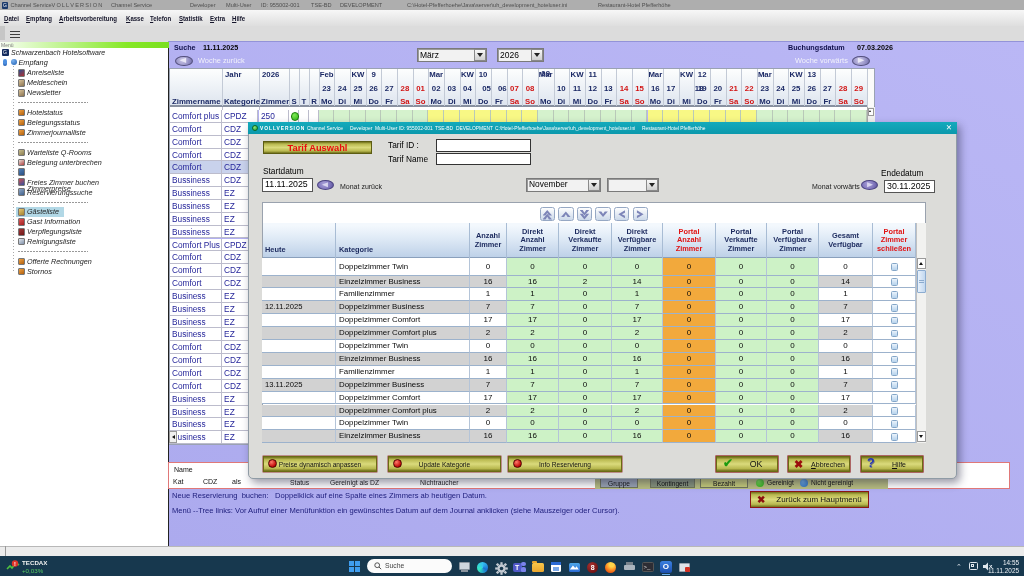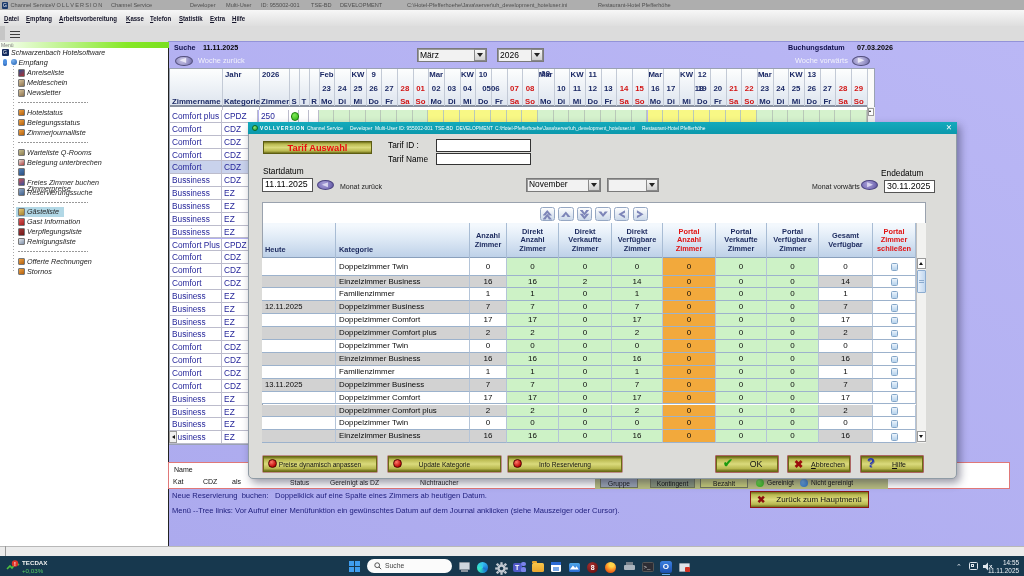--- a/index.html
+++ b/index.html
@@ -164,21 +164,21 @@
 <div style="position:absolute;left:428.4px;top:84px;width:15.65px;height:10px;font-weight:bold;color:#1c2a66;font-size:7.8px;line-height:10px;text-align:center;">02</div>
 <div style="position:absolute;left:428.4px;top:96.5px;width:15.65px;height:10px;font-weight:bold;color:#1c2a66;font-size:7.8px;line-height:10px;text-align:center;">Mo</div>
 <div style="position:absolute;left:444.0px;top:84px;width:15.65px;height:10px;font-weight:bold;color:#1c2a66;font-size:7.8px;line-height:10px;text-align:center;">03</div>
 <div style="position:absolute;left:444.0px;top:96.5px;width:15.65px;height:10px;font-weight:bold;color:#1c2a66;font-size:7.8px;line-height:10px;text-align:center;">Di</div>
 <div style="position:absolute;left:459.6px;top:70px;width:15.65px;height:10px;font-weight:bold;color:#1c2a66;font-size:7.8px;line-height:10px;text-align:center;">KW</div>
 <div style="position:absolute;left:459.6px;top:84px;width:15.65px;height:10px;font-weight:bold;color:#1c2a66;font-size:7.8px;line-height:10px;text-align:center;">04</div>
 <div style="position:absolute;left:459.6px;top:96.5px;width:15.65px;height:10px;font-weight:bold;color:#1c2a66;font-size:7.8px;line-height:10px;text-align:center;">Mi</div>
 <div style="position:absolute;left:475.3px;top:70px;width:15.65px;height:10px;font-weight:bold;color:#1c2a66;font-size:7.8px;line-height:10px;text-align:center;">10</div>
 <div style="position:absolute;left:475.3px;top:84px;width:15.65px;height:10px;font-weight:bold;color:#1c2a66;font-size:7.8px;line-height:10px;text-align:right;">05</div>
 <div style="position:absolute;left:475.3px;top:96.5px;width:15.65px;height:10px;font-weight:bold;color:#1c2a66;font-size:7.8px;line-height:10px;text-align:center;">Do</div>
-<div style="position:absolute;left:491.0px;top:84px;width:15.65px;height:10px;font-weight:bold;color:#1c2a66;font-size:7.8px;line-height:10px;text-align:left;">06</div>
+<div style="position:absolute;left:491.0px;top:84px;width:15.65px;height:10px;font-weight:bold;color:#1c2a66;font-size:7.8px;line-height:10px;text-align:right;">06</div>
 <div style="position:absolute;left:491.0px;top:96.5px;width:15.65px;height:10px;font-weight:bold;color:#1c2a66;font-size:7.8px;line-height:10px;text-align:center;">Fr</div>
 <div style="position:absolute;left:506.6px;top:84px;width:15.65px;height:10px;font-weight:bold;color:#1c2a66;font-size:7.8px;line-height:10px;text-align:center;color:#d21414;">07</div>
 <div style="position:absolute;left:506.6px;top:96.5px;width:15.65px;height:10px;font-weight:bold;color:#1c2a66;font-size:7.8px;line-height:10px;text-align:center;color:#d21414;">Sa</div>
 <div style="position:absolute;left:522.2px;top:84px;width:15.65px;height:10px;font-weight:bold;color:#1c2a66;font-size:7.8px;line-height:10px;text-align:center;color:#d21414;">08</div>
 <div style="position:absolute;left:522.2px;top:96.5px;width:15.65px;height:10px;font-weight:bold;color:#1c2a66;font-size:7.8px;line-height:10px;text-align:center;color:#d21414;">So</div>
 <div style="position:absolute;left:537.9px;top:70px;width:15.65px;height:10px;font-weight:bold;color:#1c2a66;font-size:7.8px;line-height:10px;text-align:center;">Mar</div>
 <div style="position:absolute;left:537.9px;top:69px;width:15.65px;height:10px;font-weight:bold;color:#1c2a66;font-size:7.8px;line-height:10px;text-align:center;">09</div>
 <div style="position:absolute;left:537.9px;top:96.5px;width:15.65px;height:10px;font-weight:bold;color:#1c2a66;font-size:7.8px;line-height:10px;text-align:center;">Mo</div>
 <div style="position:absolute;left:553.5px;top:84px;width:15.65px;height:10px;font-weight:bold;color:#1c2a66;font-size:7.8px;line-height:10px;text-align:center;">10</div>
 <div style="position:absolute;left:553.5px;top:96.5px;width:15.65px;height:10px;font-weight:bold;color:#1c2a66;font-size:7.8px;line-height:10px;text-align:center;">Di</div>

